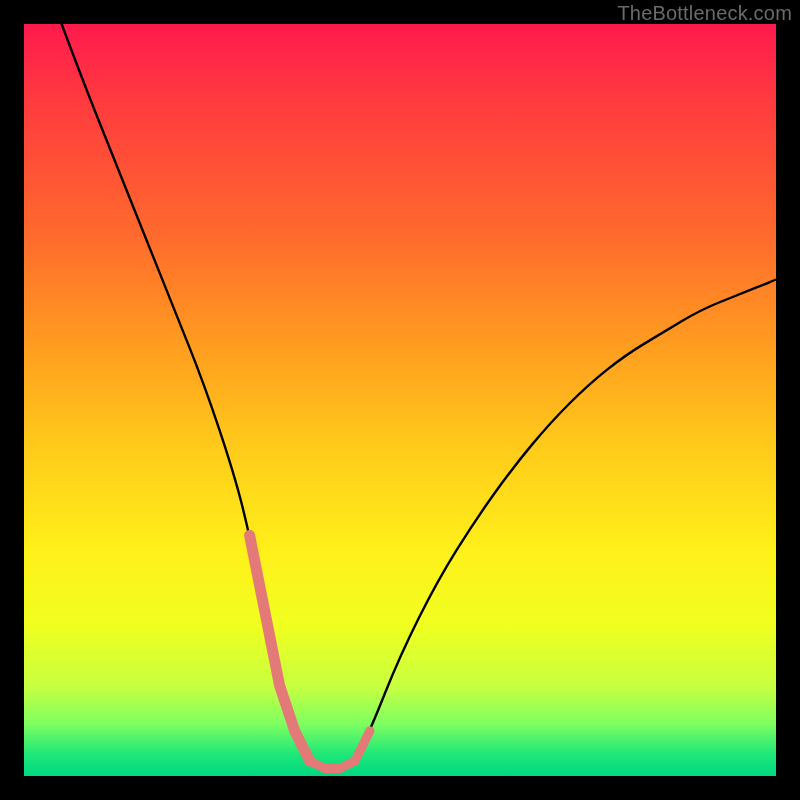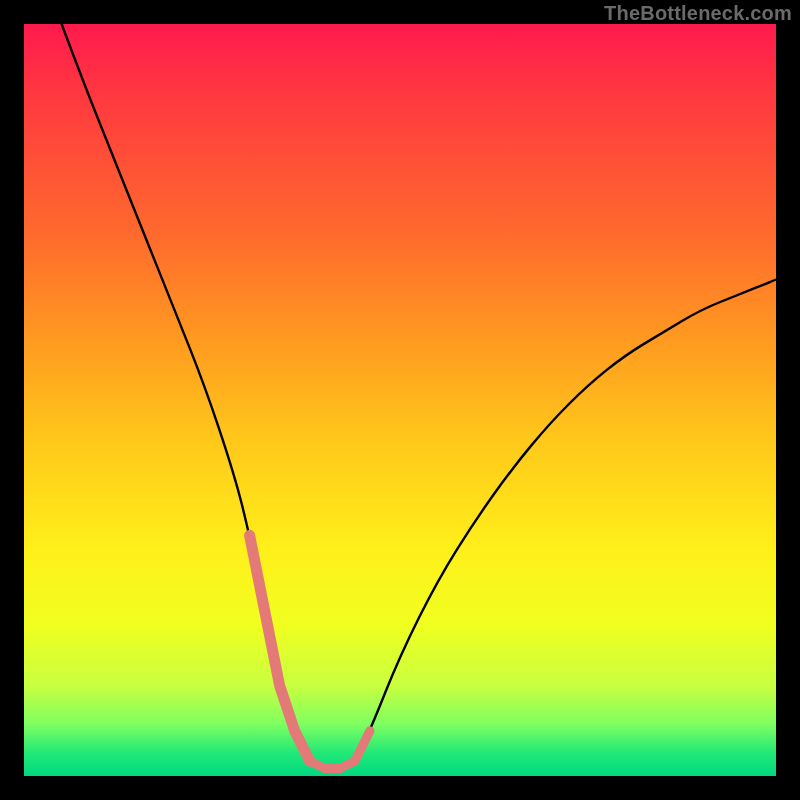--- a/index.html
+++ b/index.html
@@ -39,21 +39,21 @@
       #20e878 97%,
       #00d880 100%
     );
   }
   .watermark {
     position: absolute;
     top: 2px;
     right: 8px;
     color: #6a6a6a;
     font-size: 20px;
-    font-weight: 700;
+    font-weight: 400;
     letter-spacing: 0.2px;
     user-select: none;
   }
   svg.curve {
     position: absolute;
     left: 0;
     top: 0;
     width: 752px;
     height: 752px;
     overflow: visible;

